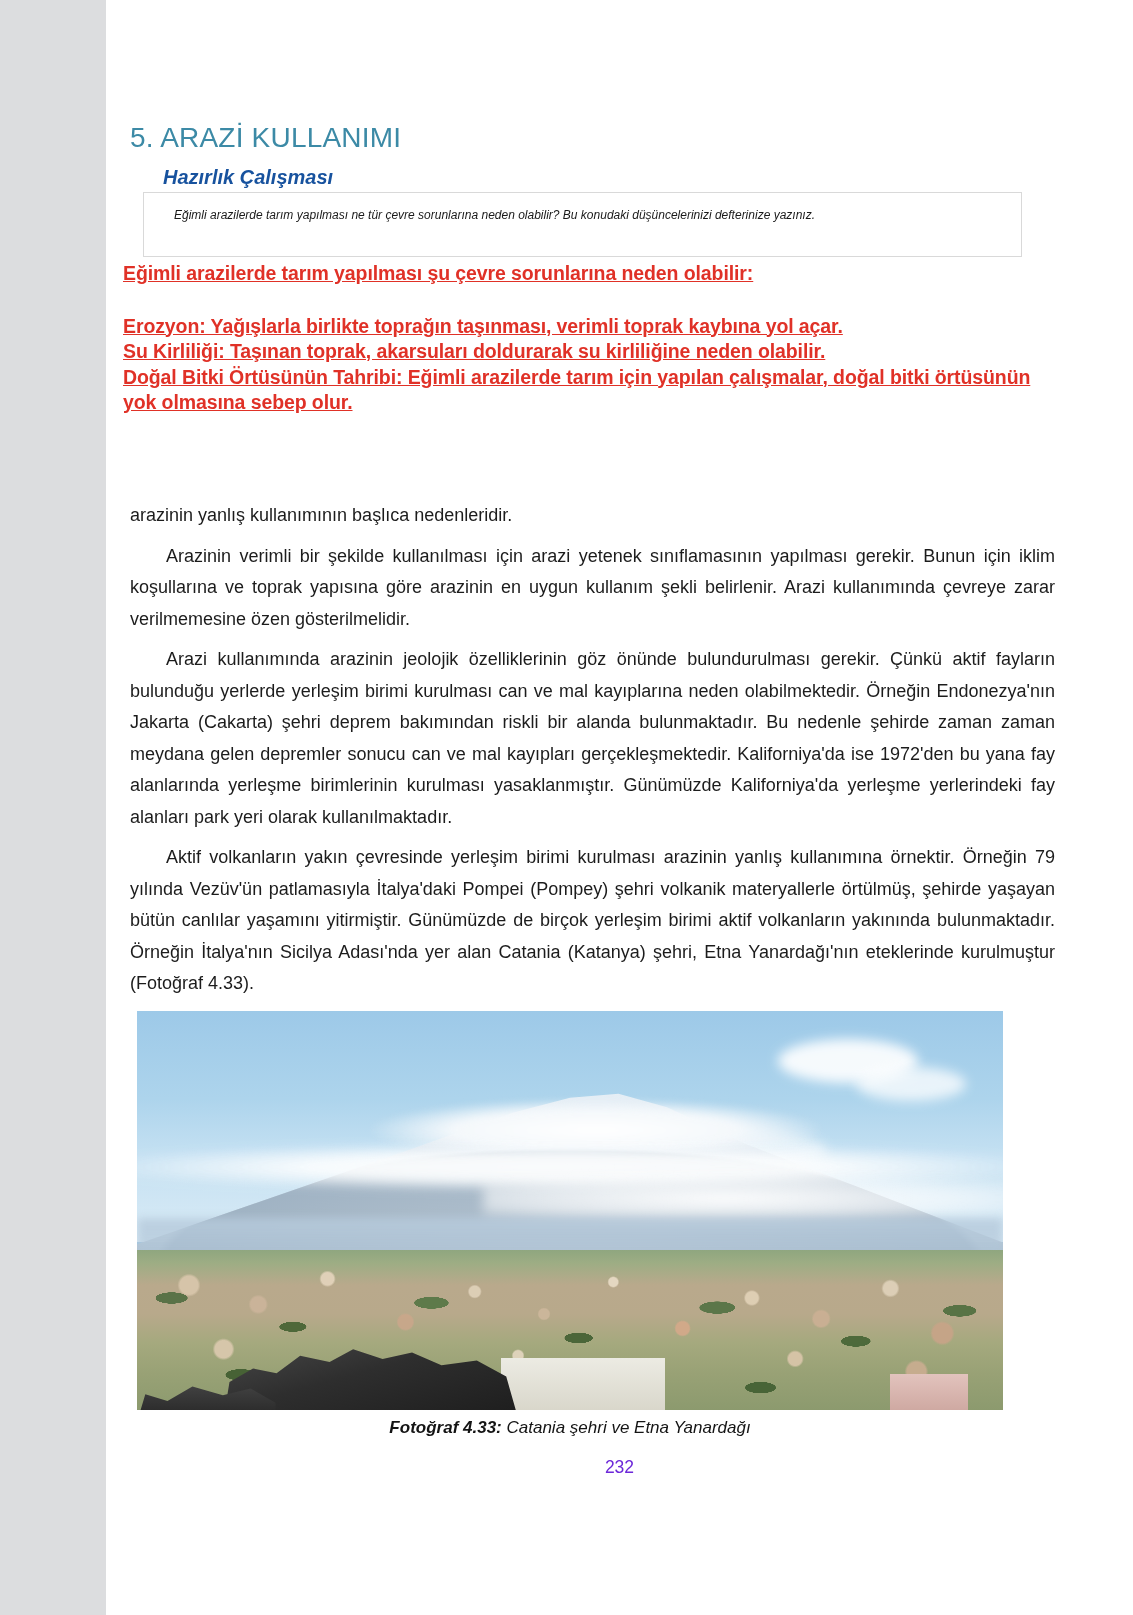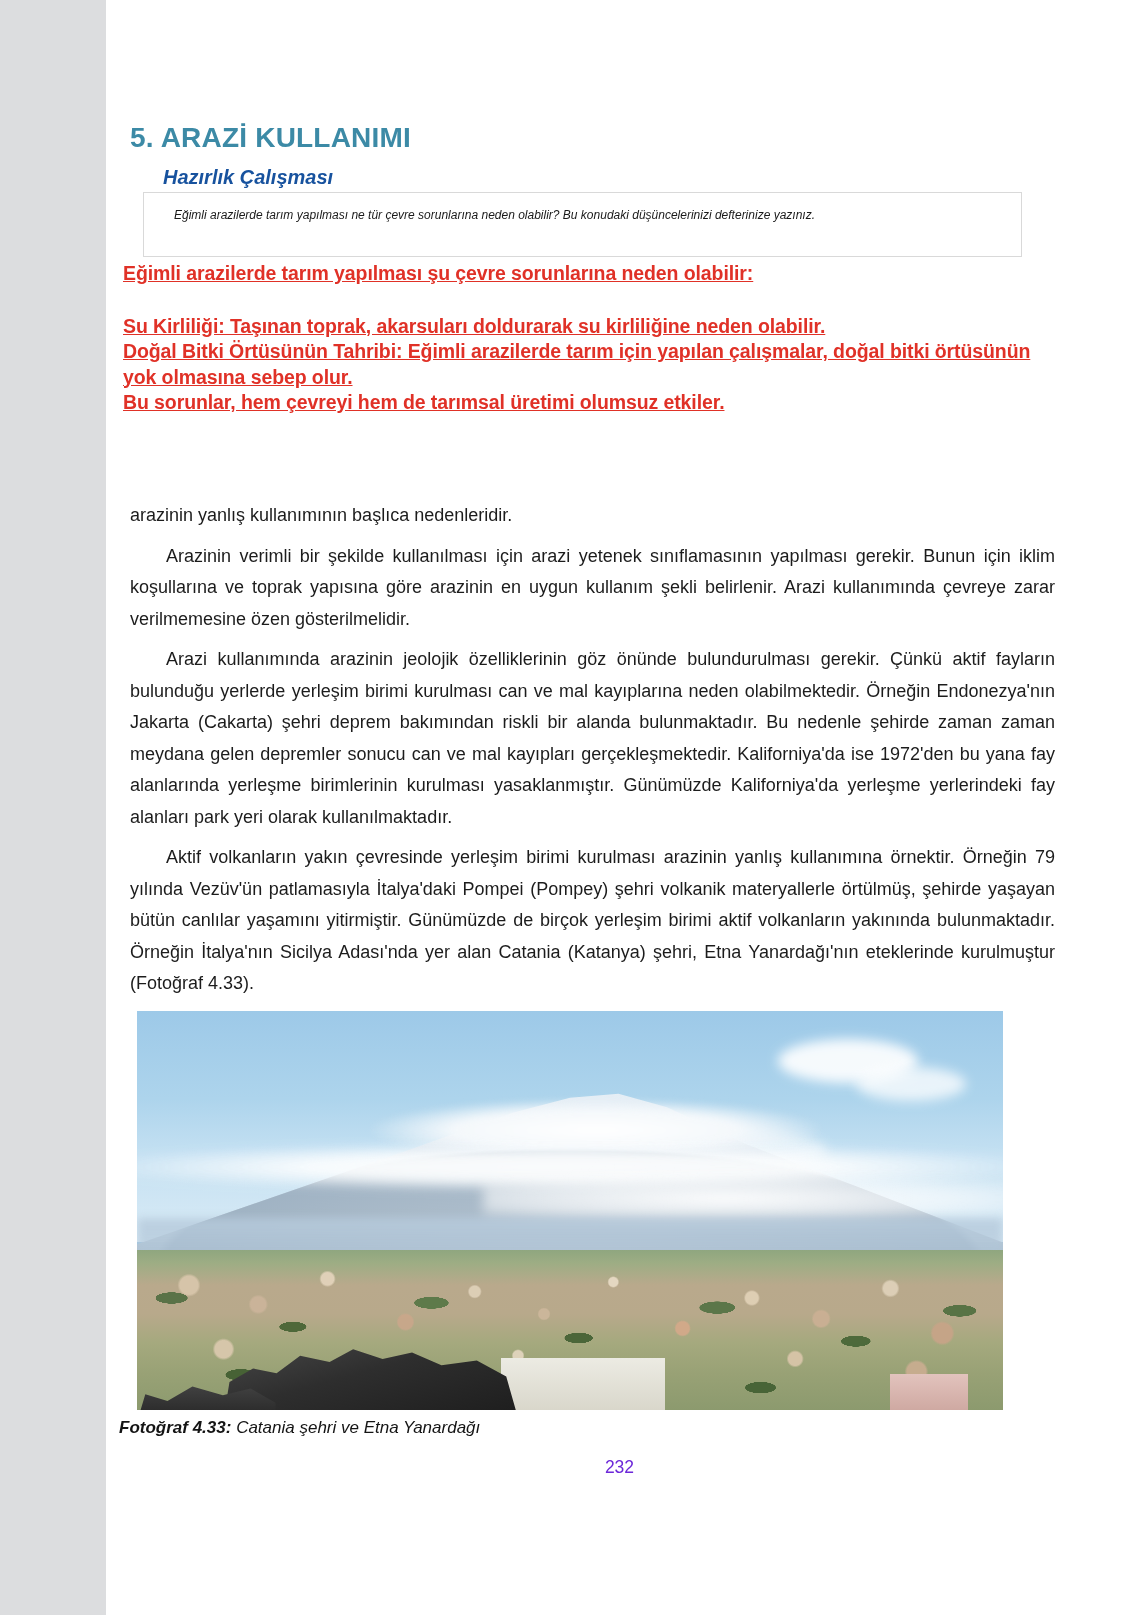--- a/index.html
+++ b/index.html
@@ -32,21 +32,21 @@
     height: 1615px;
     background: #ffffff;
   }
 
   
   .section-title {
     position: absolute;
     left: 24px;
     top: 103px;
     font-size: 28px;
-    font-weight: bold;
+    font-weight: normal;
     color: #3c8aa6;
     letter-spacing: 0.2px;
     white-space: nowrap;
   }
 
   
   .prep-label {
     position: absolute;
     left: 57px;
     top: 166px;
@@ -286,23 +286,24 @@
     right: 4%;
     bottom: 0%;
     width: 9%;
     height: 9%;
     background: linear-gradient(to bottom, #e2c3bd, #cfa9a2);
   }
 
   
   .caption {
     position: absolute;
-    left: 13px;
+    left: 31px;
     top: 1418px;
     width: 866px;
+    text-align: center;
     font-size: 17px;
     font-style: italic;
     color: #141414;
   }
   .caption b { font-weight: bold; font-style: italic; }
 
   
   .page-number {
     position: absolute;
     left: 0;
@@ -325,23 +326,23 @@
     <h1 class="section-title">5. ARAZİ KULLANIMI</h1>
 
     <div class="prep-label">Hazırlık Çalışması</div>
 
     <div class="prep-box"></div>
     <div class="prep-text">Eğimli arazilerde tarım yapılması ne tür çevre sorunlarına neden olabilir? Bu konudaki düşüncelerinizi defterinize yazınız.</div>
 
     <div class="red-block">
       <div class="lead">Eğimli arazilerde tarım yapılması şu çevre sorunlarına neden olabilir:</div>
       <div class="lines">
+        <div>Erozyon: Yağışlarla birlikte toprağın taşınması, verimli toprak kaybına yol açar.</div>
         <div>Su Kirliliği: Taşınan toprak, akarsuları doldurarak su kirliliğine neden olabilir.</div>
         <div>Doğal Bitki Örtüsünün Tahribi: Eğimli arazilerde tarım için yapılan çalışmalar, doğal bitki örtüsünün yok olmasına sebep olur.</div>
-        <div>Bu sorunlar, hem çevreyi hem de tarımsal üretimi olumsuz etkiler.</div>
       </div>
     </div>
 
     <div class="body-text">
       <p>arazinin yanlış kullanımının başlıca nedenleridir.</p>
       <p class="indent">Arazinin verimli bir şekilde kullanılması için arazi yetenek sınıflamasının yapılması gerekir. Bunun için iklim koşullarına ve toprak yapısına göre arazinin en uygun kullanım şekli belirlenir. Arazi kullanımında çevreye zarar verilmemesine özen gösterilmelidir.</p>
       <p class="indent">Arazi kullanımında arazinin jeolojik özelliklerinin göz önünde bulundurulması gerekir. Çünkü aktif fayların bulunduğu yerlerde yerleşim birimi kurulması can ve mal kayıplarına neden olabilmektedir. Örneğin Endonezya'nın Jakarta (Cakarta) şehri deprem bakımından riskli bir alanda bulunmaktadır. Bu nedenle şehirde zaman zaman meydana gelen depremler sonucu can ve mal kayıpları gerçekleşmektedir. Kaliforniya'da ise 1972'den bu yana fay alanlarında yerleşme birimlerinin kurulması yasaklanmıştır. Günümüzde Kaliforniya'da yerleşme yerlerindeki fay alanları park yeri olarak kullanılmaktadır.</p>
       <p class="indent last">Aktif volkanların yakın çevresinde yerleşim birimi kurulması arazinin yanlış kullanımına örnektir. Örneğin 79 yılında Vezüv'ün patlamasıyla İtalya'daki Pompei (Pompey) şehri volkanik materyallerle örtülmüş, şehirde yaşayan bütün canlılar yaşamını yitirmiştir. Günümüzde de birçok yerleşim birimi aktif volkanların yakınında bulunmaktadır. Örneğin İtalya'nın Sicilya Adası'nda yer alan Catania (Katanya) şehri, Etna Yanardağı'nın eteklerinde kurulmuştur (Fotoğraf 4.33).</p>
     </div>
 

